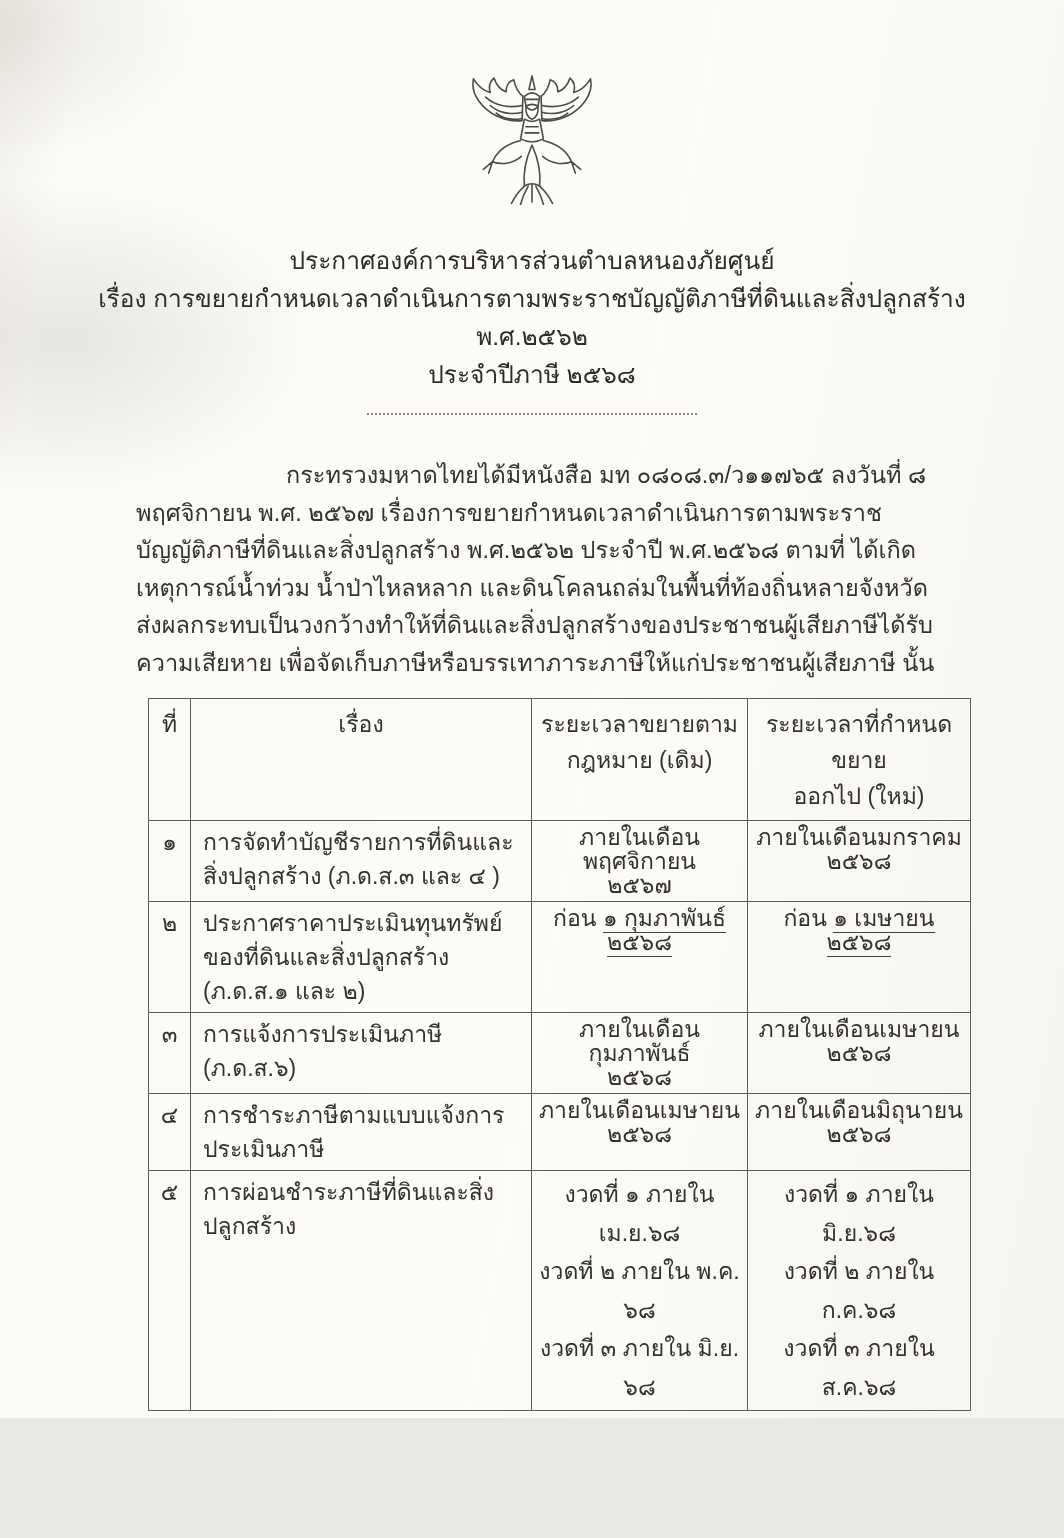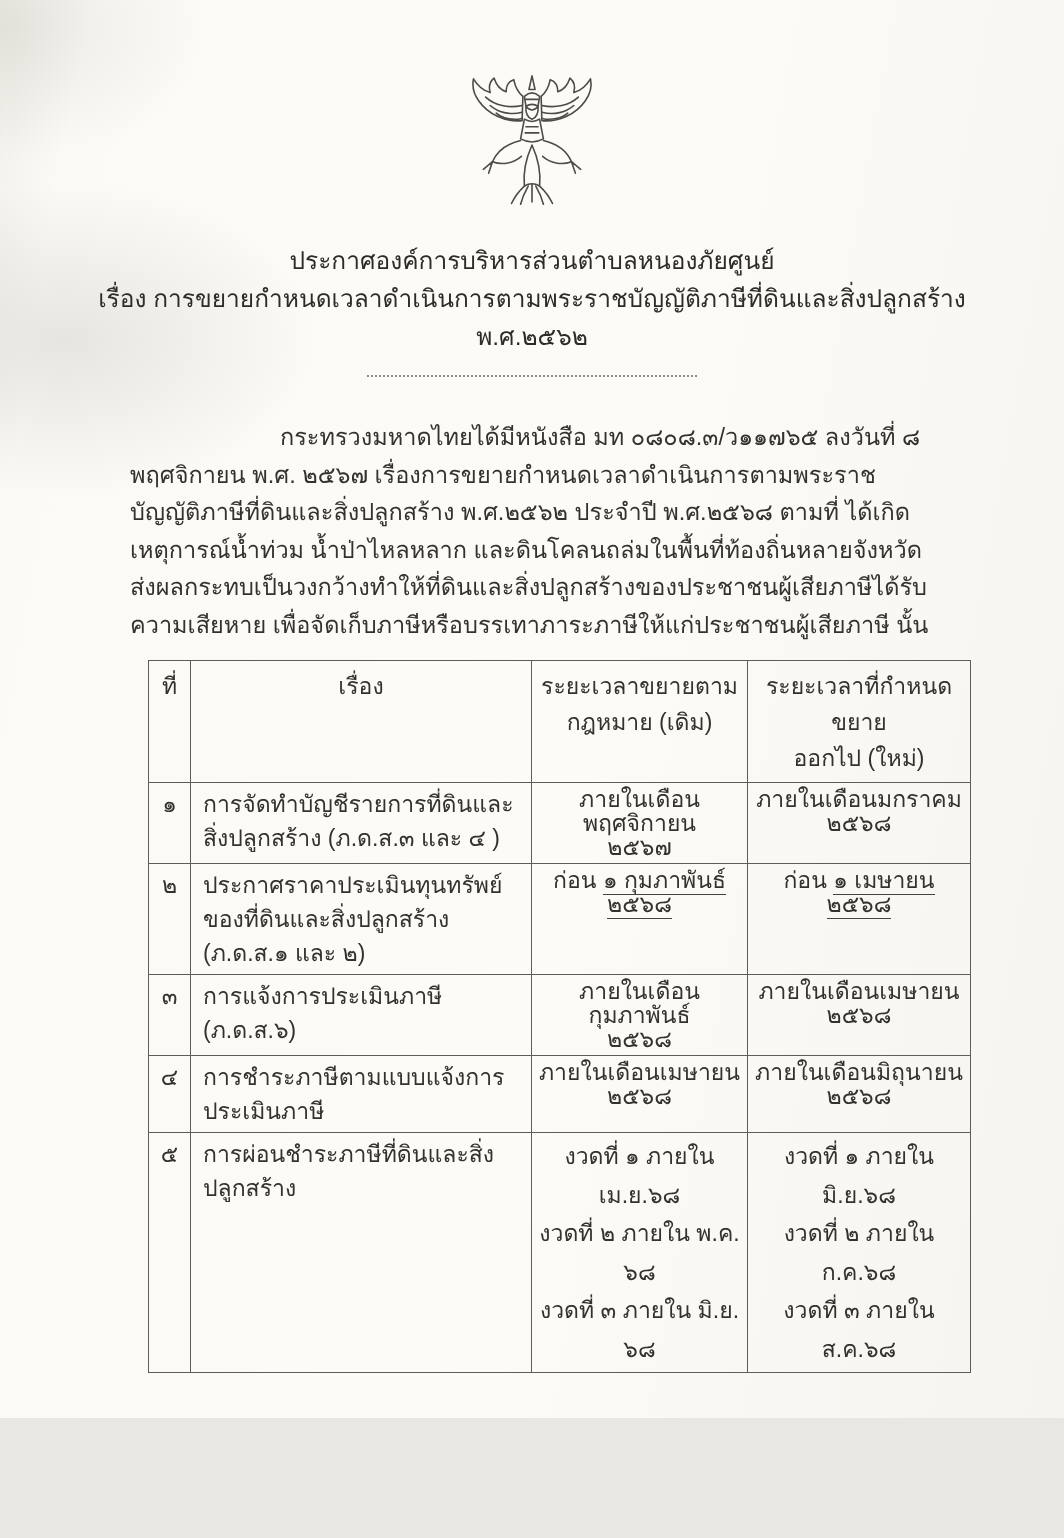--- a/index.html
+++ b/index.html
@@ -32,21 +32,21 @@
   }
   .dots{
     width:330px;height:2px;margin:17px auto 0;
     border-bottom:2px dotted #8b887f;
   }
   .body-text{
     margin:42px 122px 0 130px;
     font-size:23.5px;
     line-height:37.5px;
   }
-  .body-text p{margin:0;text-indent:150px;}
+  .body-text p{margin:6px;text-indent:150px;}
   table.schedule{
     border-collapse:collapse;
     margin:16px 0 0 148px;
     width:822px;
     table-layout:fixed;
     font-size:23px;
   }
   table.schedule th, table.schedule td{
     border:1.4px solid #5f5d58;
     vertical-align:top;
@@ -108,20 +108,21 @@
       <path class="ink" d="M48 118 L36 128 M48 118 L43 133 M152 118 L164 128 M152 118 L157 133"></path>
 
       <path class="ink" d="M100 96 C92 114 88 132 90 150 Q100 144 110 150 C112 132 108 114 100 96 Z"></path>
       <path class="ink" d="M90 150 Q79 160 73 173 M110 150 Q121 160 127 173 M100 148 L100 171 M95 150 Q88 162 85 174 M105 150 Q112 162 115 174"></path>
     </svg>
   </div>
 
   <div class="title">
     <div>ประกาศองค์การบริหารส่วนตำบลหนองภัยศูนย์</div>
     <div>เรื่อง การขยายกำหนดเวลาดำเนินการตามพระราชบัญญัติภาษีที่ดินและสิ่งปลูกสร้าง พ.ศ.๒๕๖๒</div>
+    <div>ประจำปีภาษี ๒๕๖๘</div>
   </div>
 
   <div class="dots"></div>
 
   <div class="body-text">
     <p>กระทรวงมหาดไทยได้มีหนังสือ มท ๐๘๐๘.๓/ว๑๑๗๖๕ ลงวันที่ ๘ พฤศจิกายน พ.ศ. ๒๕๖๗ เรื่องการขยายกำหนดเวลาดำเนินการตามพระราชบัญญัติภาษีที่ดินและสิ่งปลูกสร้าง พ.ศ.๒๕๖๒ ประจำปี พ.ศ.๒๕๖๘ ตามที่ ได้เกิดเหตุการณ์น้ำท่วม น้ำป่าไหลหลาก และดินโคลนถล่มในพื้นที่ท้องถิ่นหลายจังหวัด ส่งผลกระทบเป็นวงกว้างทำให้ที่ดินและสิ่งปลูกสร้างของประชาชนผู้เสียภาษีได้รับความเสียหาย เพื่อจัดเก็บ​ภาษีหรือบรรเทาภาระภาษีให้แก่ประชาชนผู้เสียภาษี นั้น</p>
   </div>
 
   <table class="schedule">
     <colgroup>

